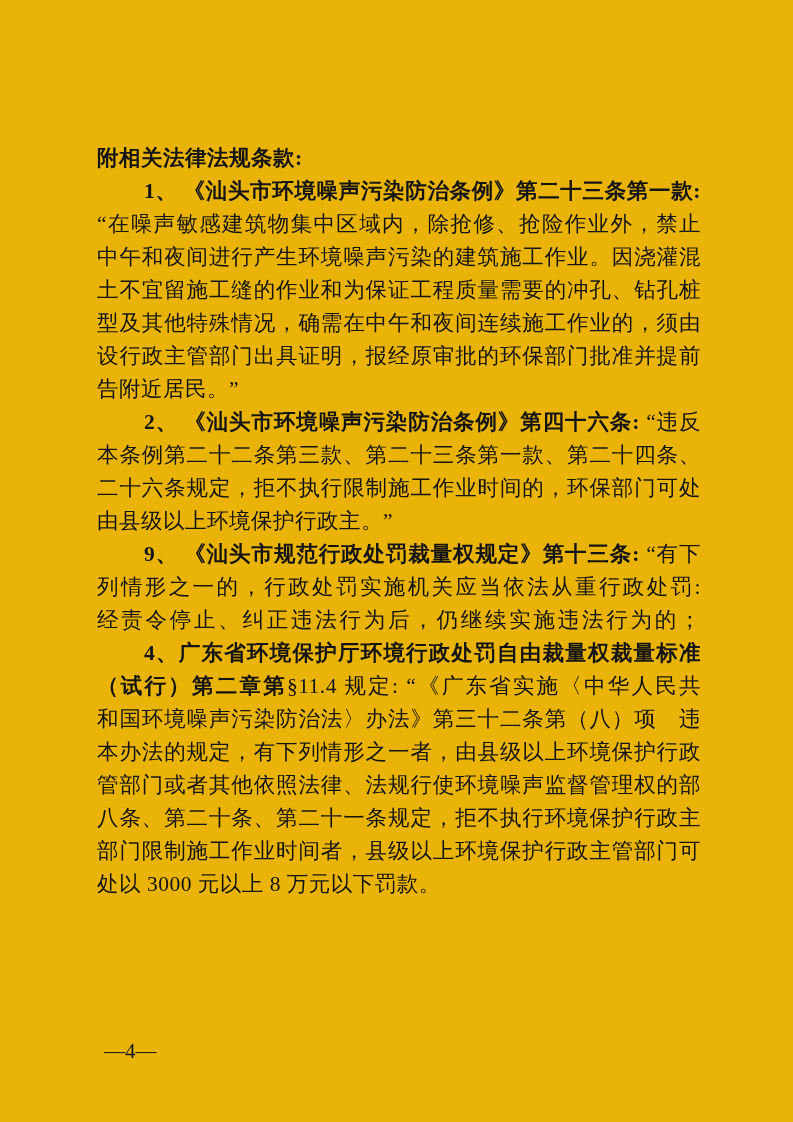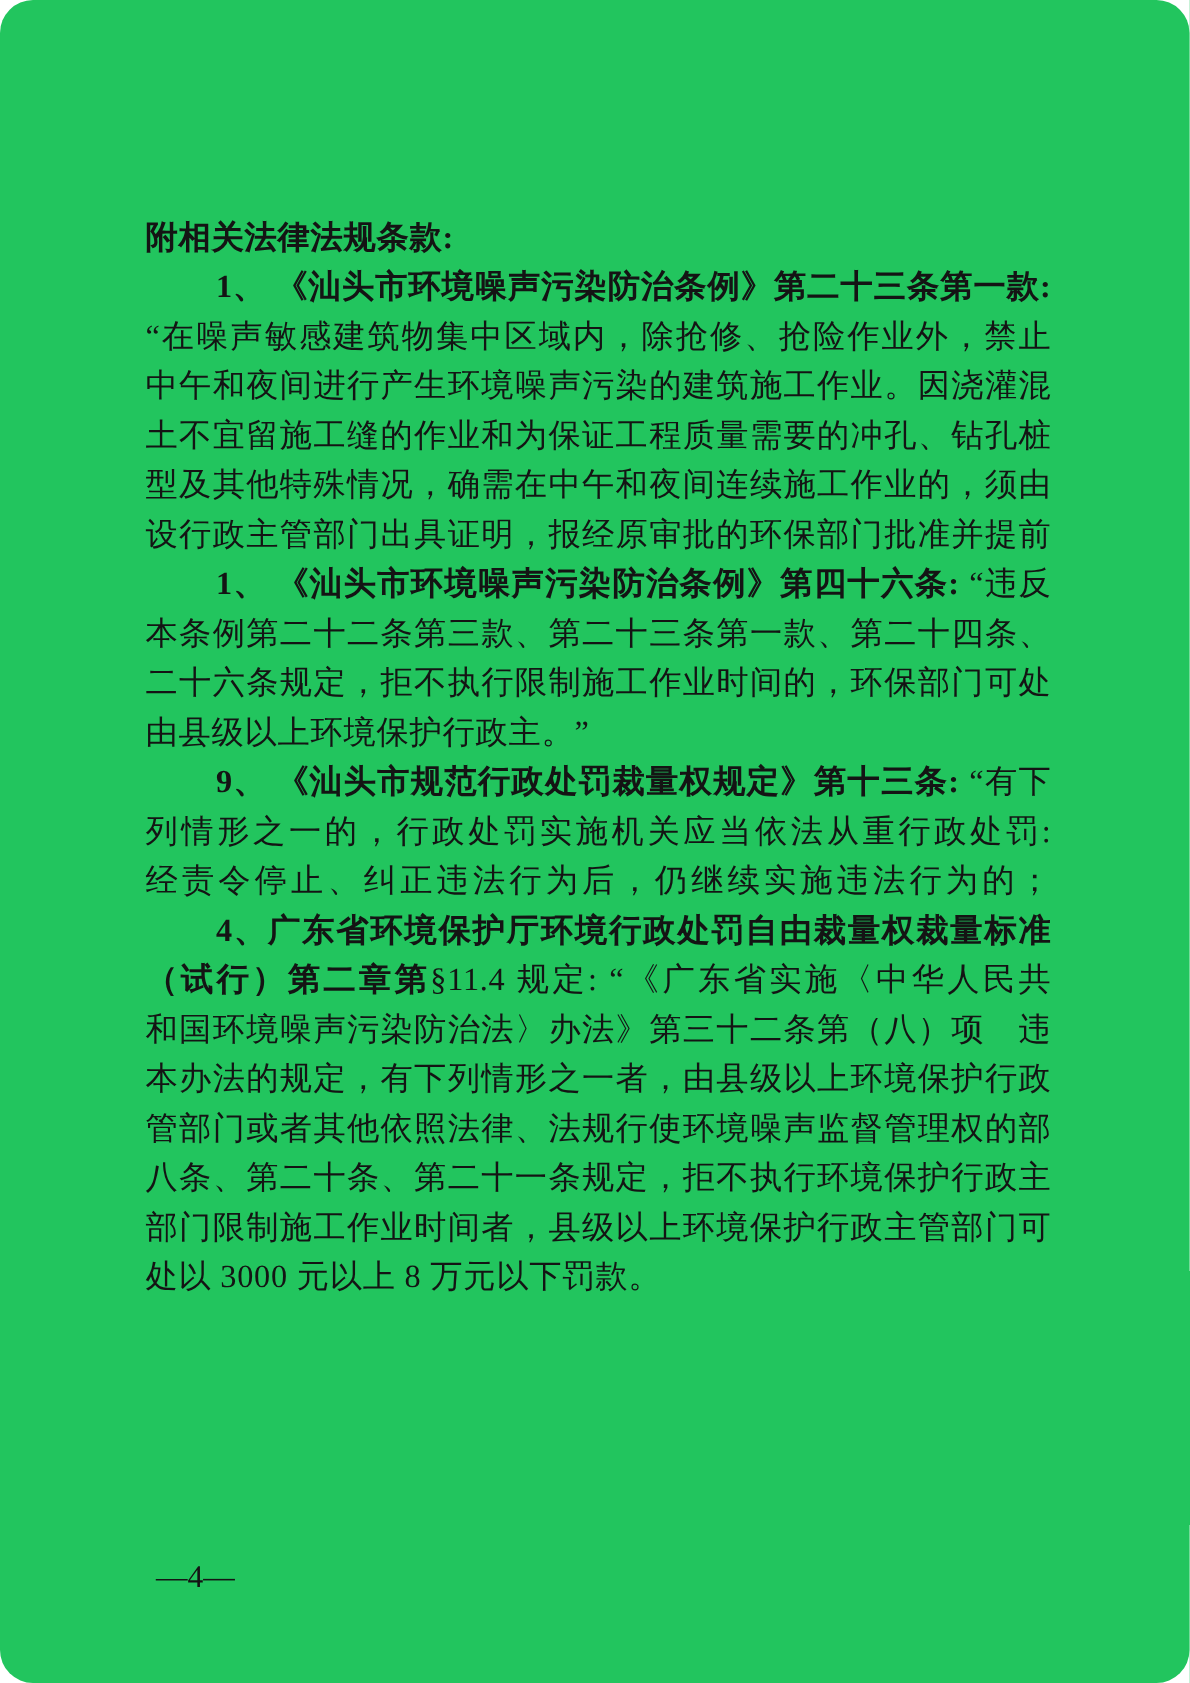--- a/index.html
+++ b/index.html
@@ -11,22 +11,21 @@
     width: 793px;
     height: 1122px;
     position: relative;
     overflow: hidden;
     font-family: "Liberation Serif", "DejaVu Serif", serif;
     color: #141414;
   }
   .page {
     position: absolute;
     inset: 0;
-    background: #22c55e;
-    border-radius: 22px;
+    background: #eab308;
   }
   .doc {
     position: absolute;
     left: 97px;
     top: 142px;
     width: 604px;
   }
   .line {
     font-size: 21.5px;
     line-height: 33px;
@@ -63,21 +62,22 @@
 
   <div class="doc">
     <div class="line"><span class="bold">附相关法律法规条款:</span></div>
     <div>
         <div class="line indent justify"><span class="bold">1、 《汕头市环境噪声污染防治条例》第二十三条第一款:</span></div>
         <div class="line justify"><span>“在噪声敏感建筑物集中区域内，除抢修、抢险作业外，禁止在</span></div>
         <div class="line justify"><span>中午和夜间进行产生环境噪声污染的建筑施工作业。因浇灌混凝</span></div>
         <div class="line justify"><span>土不宜留施工缝的作业和为保证工程质量需要的冲孔、钻孔桩成</span></div>
         <div class="line justify"><span>型及其他特殊情况，确需在中午和夜间连续施工作业的，须由建</span></div>
         <div class="line justify"><span>设行政主管部门出具证明，报经原审批的环保部门批准并提前公</span></div>
-        <div class="line indent justify"><span class="bold">1、 《汕头市环境噪声污染防治条例》第四十六条:</span><span> “违反</span></div>
+        <div class="line"><span>告附近居民。”</span></div>
+        <div class="line indent justify"><span class="bold">2、 《汕头市环境噪声污染防治条例》第四十六条:</span><span> “违反</span></div>
         <div class="line justify"><span>本条例第二十二条第三款、第二十三条第一款、第二十四条、第</span></div>
         <div class="line justify"><span>二十六条规定，拒不执行限制施工作业时间的，环保部门可处以</span></div>
         <div class="line"><span>由县级以上环境保护行政主。”</span></div>
         <div class="line indent justify"><span class="bold">9、 《汕头市规范行政处罚裁量权规定》第十三条:</span><span> “有下</span></div>
         <div class="line justify"><span>列情形之一的，行政处罚实施机关应当依法从重行政处罚:（一）</span></div>
         <div class="line justify"><span>经责令停止、纠正违法行为后，仍继续实施违法行为的；（六）</span></div>
         <div class="line indent justify"><span class="bold">4、广东省环境保护厅环境行政处罚自由裁量权裁量标准</span></div>
         <div class="line justify"><span class="bold">（试行）第二章第</span><span>§11.4 规定: “《广东省实施〈中华人民共</span></div>
         <div class="line justify"><span>和国环境噪声污染防治法〉办法》第三十二条第（八）项　违反</span></div>
         <div class="line justify"><span>本办法的规定，有下列情形之一者，由县级以上环境保护行政主</span></div>

